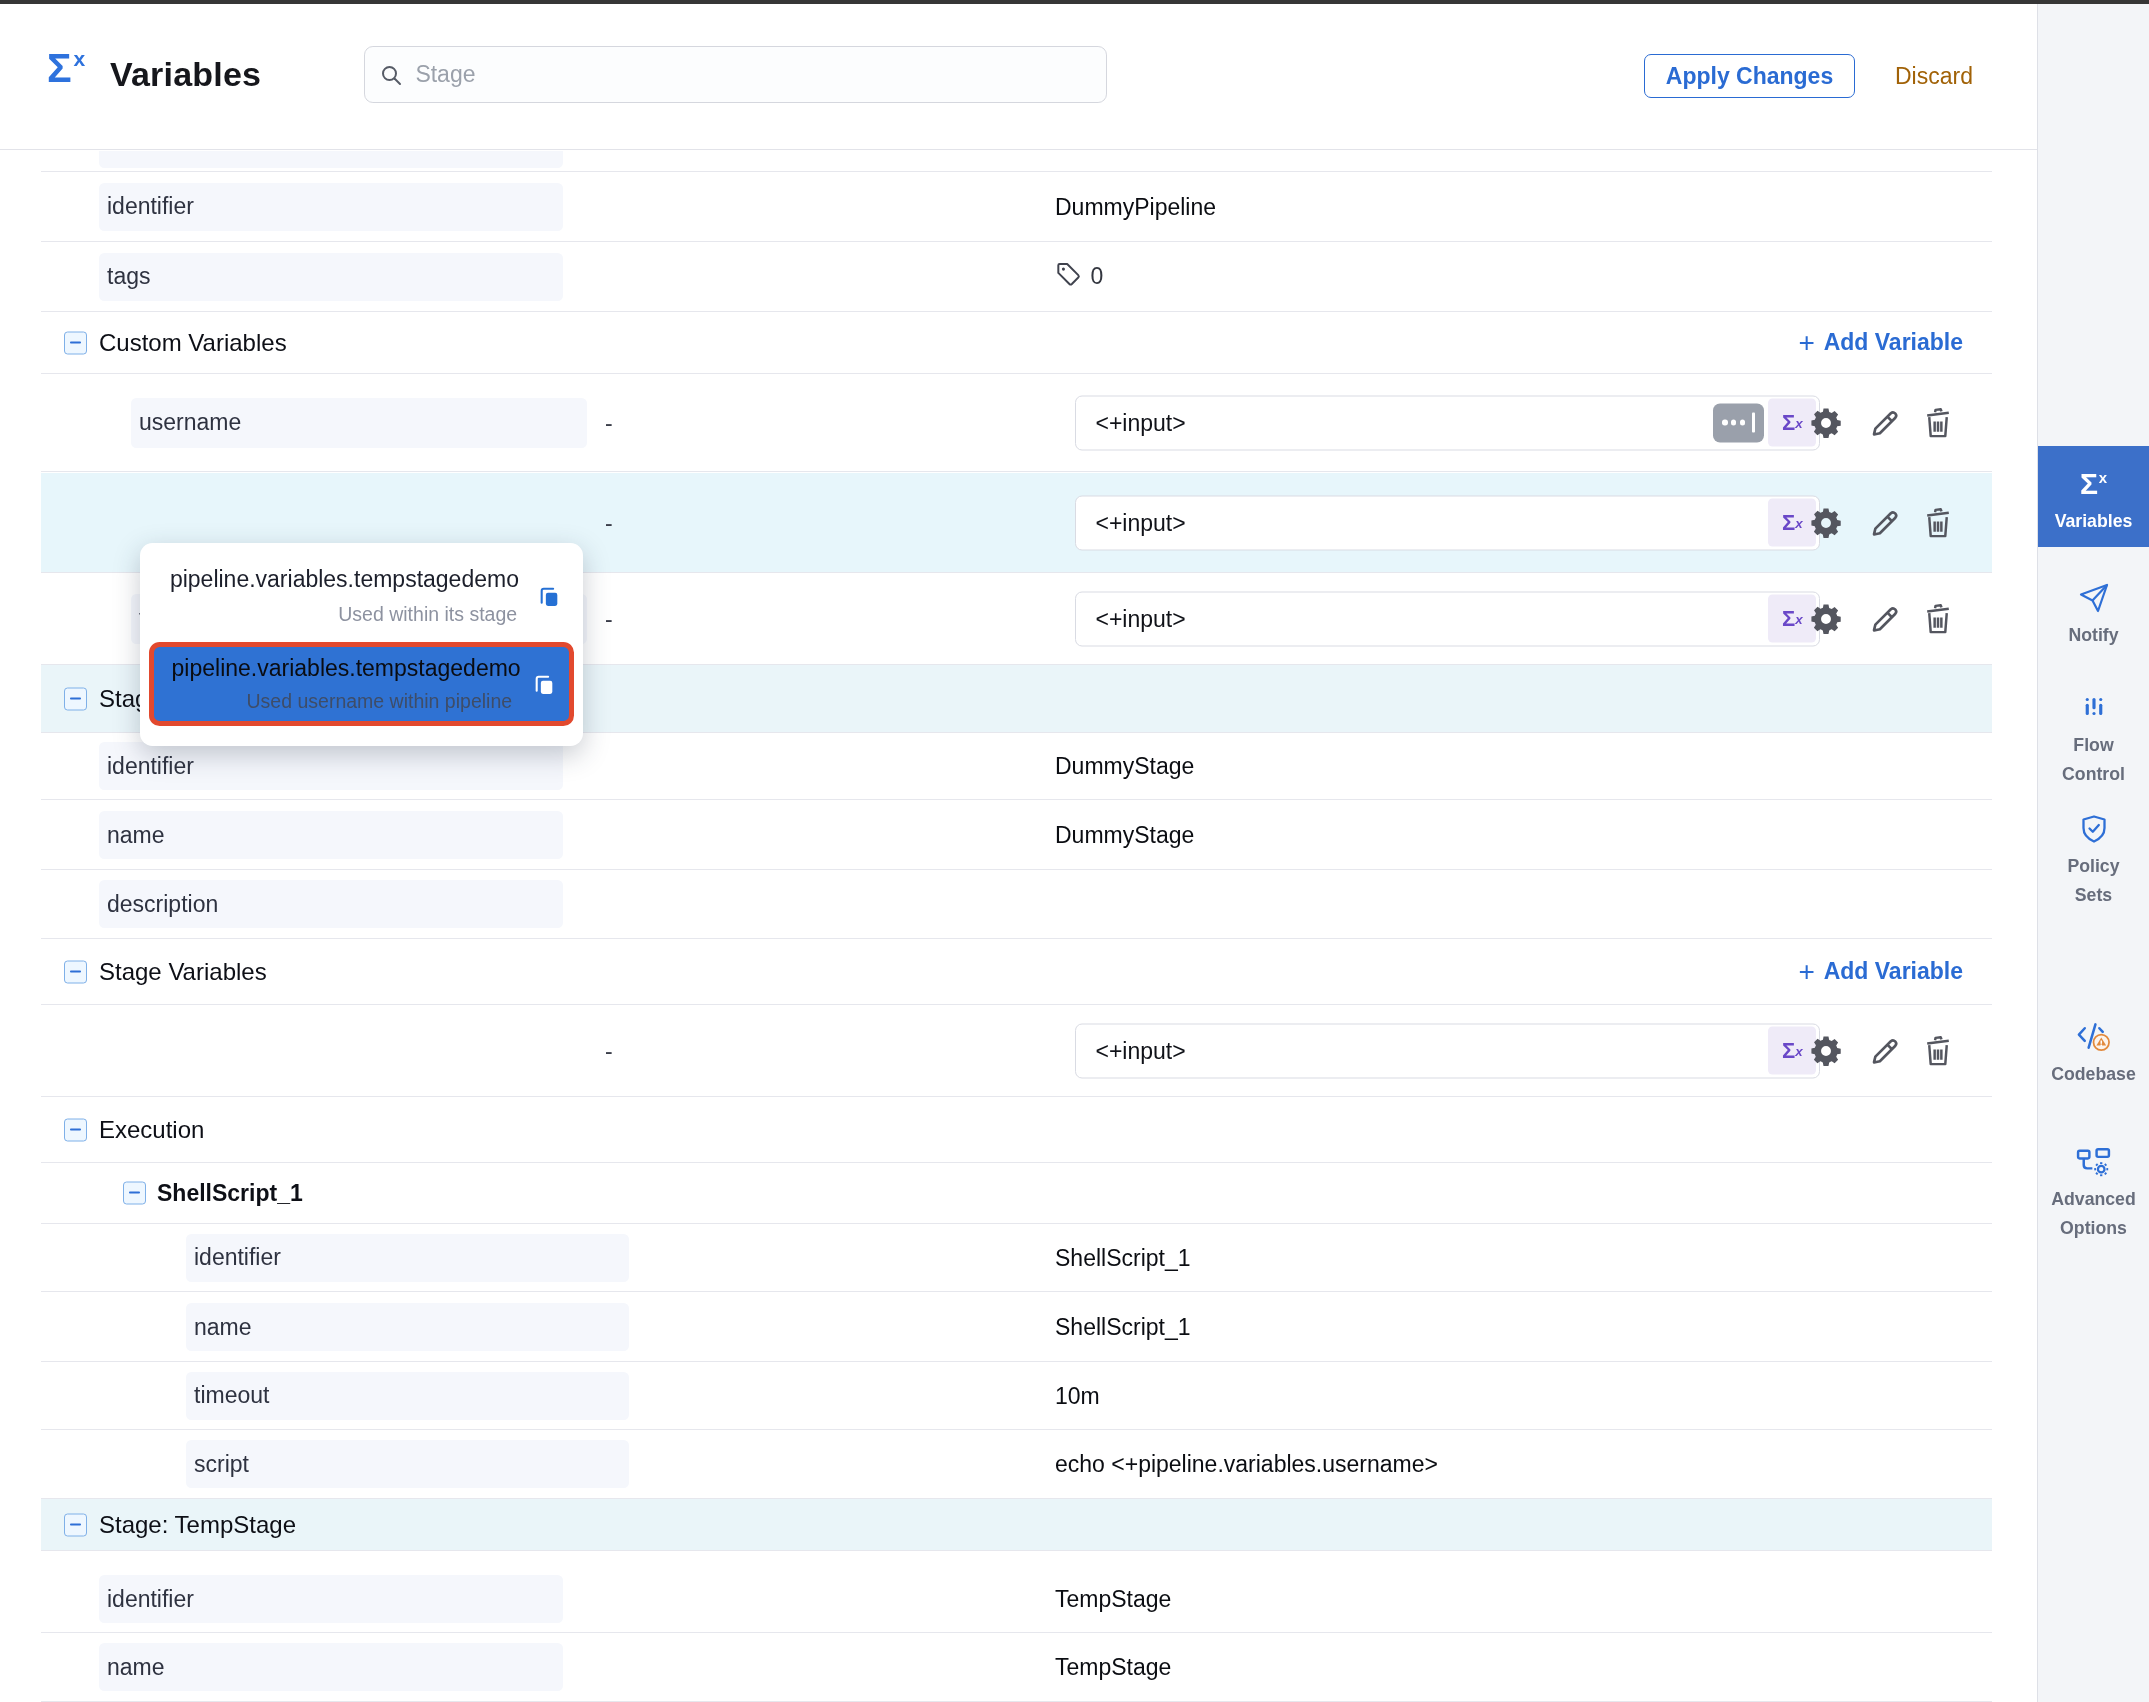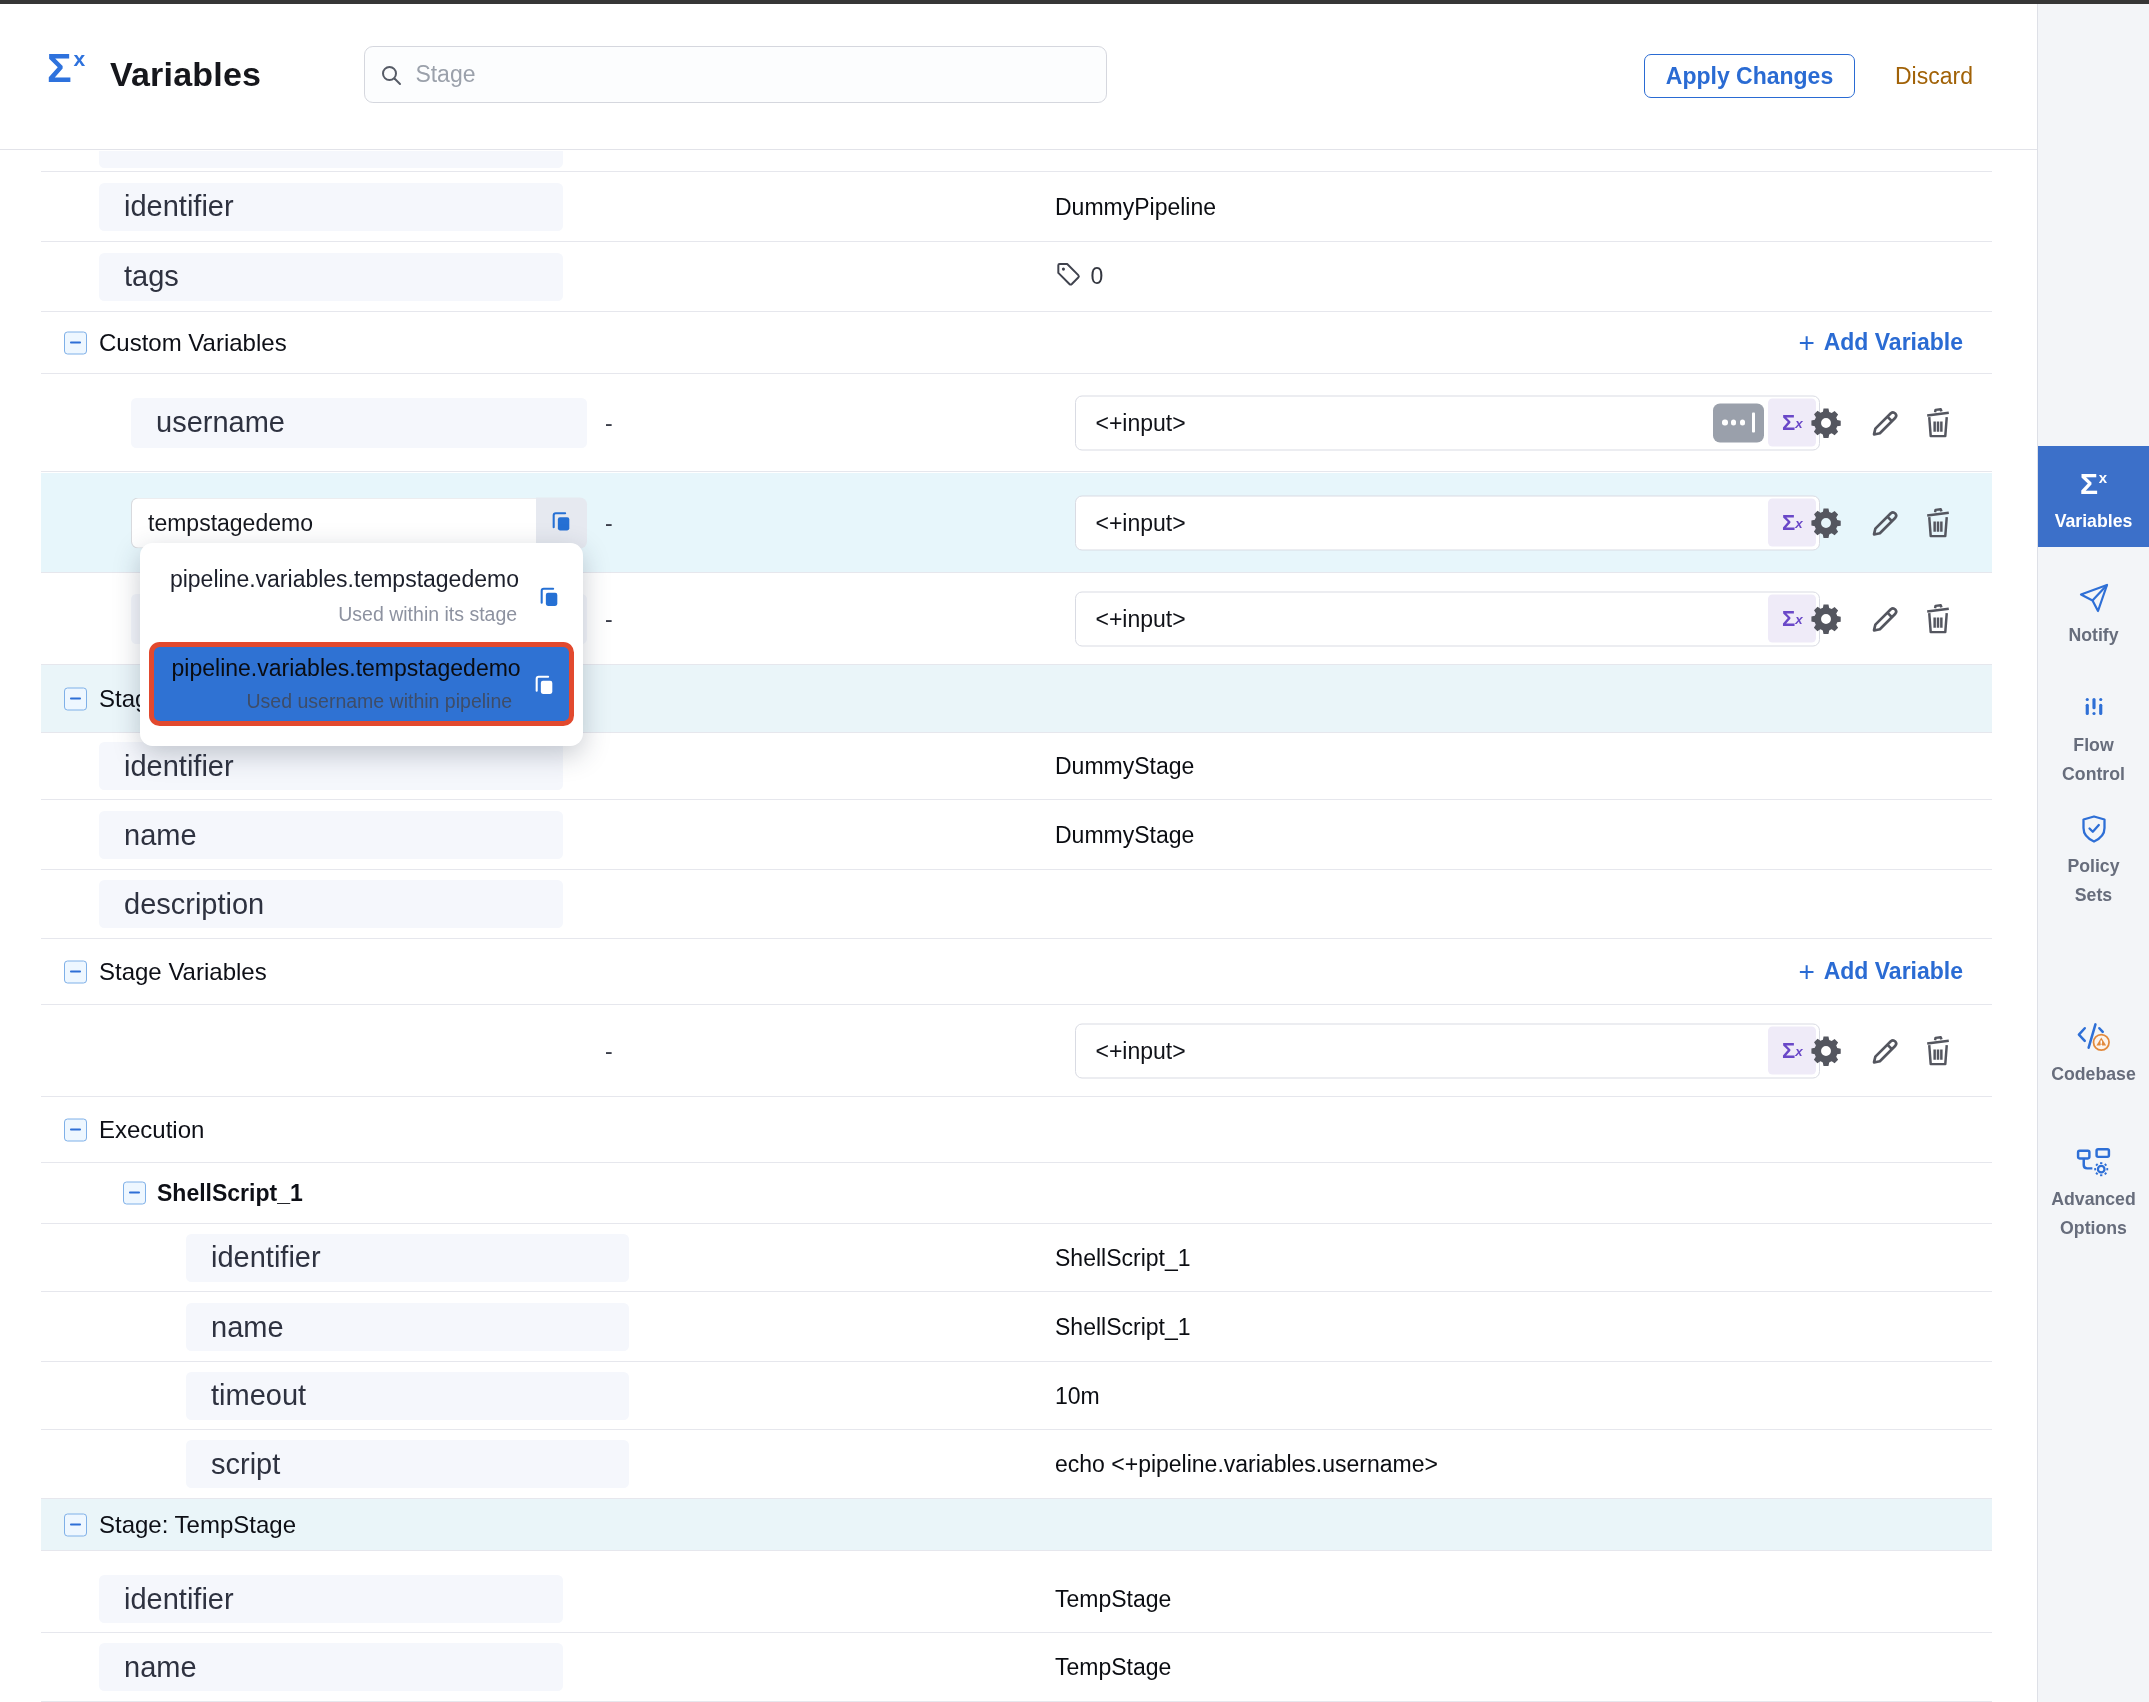--- a/index.html
+++ b/index.html
@@ -17,21 +17,21 @@
   .searchbox{position:absolute;left:364px;top:42px;width:743px;height:57px;background:#fcfdfe;border:1.8px solid #d5d7de;border-radius:8.9px;box-sizing:border-box;display:flex;align-items:center;}
   .searchbox svg{margin-left:14px;width:24px;height:24px;flex:none;}
   .search-ph{margin-left:12.4px;font-size:23px;color:#9ba1ab;}
   .apply-btn{position:absolute;left:1644px;top:50px;width:211px;height:44px;box-sizing:border-box;border:1.8px solid #2a6bd3;border-radius:7px;background:#fff;color:#2a6bd3;font-size:23px;font-weight:600;display:flex;align-items:center;justify-content:center;}
   .discard-btn{position:absolute;left:1895px;top:59px;font-size:23px;font-weight:500;color:#a16207;}
   
   .row{position:absolute;left:41px;width:1951px;border-bottom:1.8px solid #e6e7ed;box-sizing:border-box;}
   .row.band{background:#eaf5f9;}
   .row.hover{background:#e7f6fb;}
   .lblbox{position:absolute;top:50%;transform:translateY(-50%);height:48px;border-radius:5.3px;background:#f5f7fc;display:flex;align-items:center;}
-  .lblbox span{margin-left:25px;font-size:29px;color:#2e3240;text-align:right;}
+  .lblbox span{margin-left:8px;font-size:23px;color:#2e3240;text-align:right;}
   .val{position:absolute;left:1014px;top:50%;transform:translateY(-50%);font-size:23px;font-weight:500;color:#0b0d12;white-space:pre;}
   .clipbox{position:absolute;left:1014px;top:0;height:19.5px;overflow:hidden;}
   .sliver{position:absolute;left:58px;top:1.8px;height:17.7px;width:464px;background:#f5f7fc;border-radius:0 0 5.3px 5.3px;}
   .dash{position:absolute;left:564px;top:50%;transform:translateY(-50%);font-size:23px;color:#3a3d49;}
   .minus{position:absolute;top:50%;transform:translateY(-50%);width:23px;height:23px;box-sizing:border-box;border:1.8px solid #7fb0e8;border-radius:3.5px;background:#eef7ff;display:flex;align-items:center;justify-content:center;}
   .minus b{display:block;width:11.5px;height:2.7px;background:#2e6fd6;border-radius:0.9px;}
   .sec-title{position:absolute;top:50%;transform:translateY(-50%);font-size:24px;font-weight:400;color:#0d0f16;white-space:pre;}
   .sec-title.w600{font-weight:600;font-size:23px;}
   .addlink{position:absolute;right:29px;top:50%;transform:translateY(-50%);display:flex;align-items:center;color:#2a6bd3;font-size:23px;font-weight:600;}
   .addlink .plus{font-size:28px;font-weight:500;margin-right:8.9px;line-height:1;}
@@ -155,31 +155,20 @@
       <div class="act" style="left: 1897px;"><span><svg viewBox="0 0 24 24" fill="none" stroke="#54565f" stroke-width="1.7" stroke-linejoin="round">
             <path d="M6 8l1 13h10l1-13"></path>
             <path d="M4.6 6.8L19.4 4.9"></path>
             <path d="M10 4.6l.3-1.6 3.6-.4.5 1.5"></path>
             <line x1="9.7" y1="11" x2="9.7" y2="18"></line>
             <line x1="12" y1="11" x2="12" y2="18"></line>
             <line x1="14.3" y1="11" x2="14.3" y2="18"></line>
           </svg></span></div>
     </div>
     <div class="row hover" style="top: 473px; height: 100px;">
-      <div class="namebox">
-        <div class="txt">
-          <span>tempstagedemo</span>
-        </div>
-        <div class="chip">
-          <span class="copy-icon"><svg viewBox="0 0 24 24">
-              <rect x="8.5" y="8.5" width="11" height="12.5" rx="2" fill="currentColor"></rect>
-              <path d="M15.5 4.5H6.5a2 2 0 0 0-2 2V18" fill="none" stroke="currentColor" stroke-width="2" stroke-linecap="round"></path>
-            </svg></span>
-        </div>
-      </div>
       <div class="dash">-</div>
       <div class="inputbox">
         <div class="itxt">&lt;+input&gt;</div>
         <div class="sigbadge">Σ<i>x</i></div>
       </div>
       <div class="act" style="left: 1785px;"><span><svg viewBox="0 0 24 24">
             <path fill-rule="evenodd" fill="#54565f" d="M10.3 2h3.4l.5 2.4c.6.2 1.2.4 1.7.7l2-1.3 2.4 2.4-1.3 2c.3.5.5 1.1.7 1.7l2.4.5v3.4l-2.4.5c-.2.6-.4 1.2-.7 1.7l1.3 2-2.4 2.4-2-1.3c-.5.3-1.1.5-1.7.7l-.5 2.4h-3.4l-.5-2.4c-.6-.2-1.2-.4-1.7-.7l-2 1.3-2.4-2.4 1.3-2c-.3-.5-.5-1.1-.7-1.7L2 13.7v-3.4l2.4-.5c.2-.6.4-1.2.7-1.7L3.8 6l2.4-2.4 2 1.3c.5-.3 1.1-.5 1.7-.7L10.3 2zm1.7 6.6a3.4 3.4 0 1 0 0 6.8 3.4 3.4 0 0 0 0-6.8z"></path>
           </svg></span></div>
       <div class="act" style="left: 1844px;"><span><svg viewBox="0 0 24 24" fill="none" stroke="#54565f" stroke-width="1.8" stroke-linejoin="round">
             <path d="M4.5 19.5l.9-3.6L16 5.3a2.2 2.2 0 0 1 3.1 3.1L8.5 19l-4 .9z"></path>

